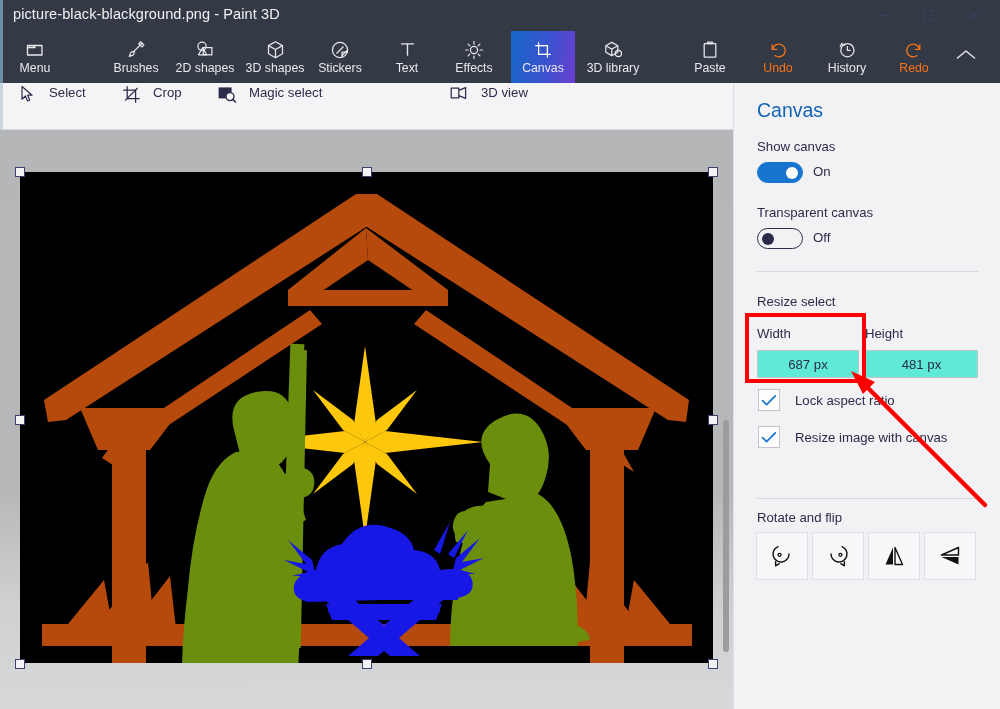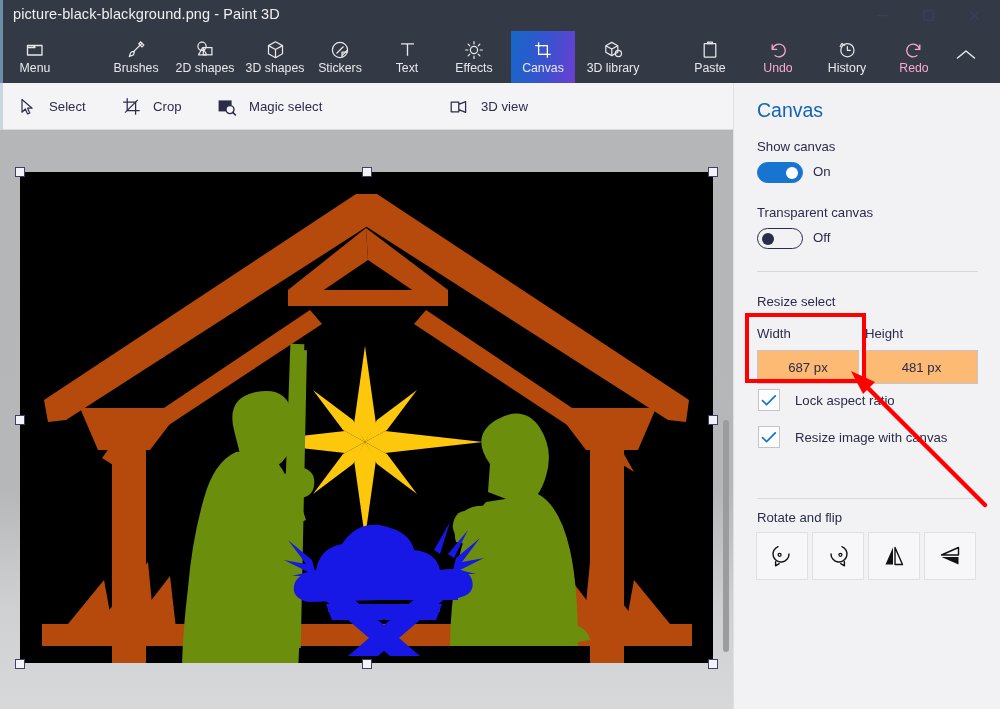--- a/index.html
+++ b/index.html
@@ -47,37 +47,37 @@
     background: #6d8ea8;
   }
   .rbtn {
     position: absolute; top: 0; height: 52px;
     display: flex; flex-direction: column; align-items: center; justify-content: center;
     color: #e8e8ec; gap: 1px; cursor: default; user-select: none;
   }
   .rbtn .ic { height: 21px; display: flex; align-items: center; justify-content: center; }
   .rbtn .lb { font-size: 12.3px; line-height: 14px; white-space: nowrap; }
   .rbtn.sel { background: linear-gradient(100deg, #1667c8 0%, #3a52cf 55%, #6a3fd0 100%); }
-  .rbtn.dis { color: #f9a8d4; }
+  .rbtn.dis { color: #f97316; }
   .chev {
     position: absolute; right: 12px; top: 0; width: 44px; height: 52px;
     display: flex; align-items: center; justify-content: center; color: #e8e8ec;
   }
 
   
   .toolbar {
     position: absolute; left: 0; top: 83px; width: 1000px; height: 47px;
     background: #f4f4f6; border-bottom: 1px solid #d9d9de;
   }
   .toolbar .edge-l {
     position: absolute; left: 0; top: 0; width: 3px; height: 47px; background: #c9d6e0;
   }
   .tbtn {
     position: absolute; top: 2px; height: 43px;
-    display: flex; flex-direction: row; align-items: center; gap: 11px;
+    display: flex; flex-direction: row; align-items: flex-start; gap: 11px;
     color: #2b2b4a; font-size: 13.2px; padding: 0 8px; white-space: nowrap;
   }
   .tbtn .ic { display: flex; align-items: center; justify-content: center; width: 22px; }
   .zbox {
     position: absolute; top: 83px; width: 46px; height: 46px;
     background: #fdfdfe; border-left: 1px solid #e3e3e8; border-right: 1px solid #e3e3e8;
     display: flex; align-items: center; justify-content: center;
     color: #2b2b4a; font-size: 12.3px;
   }
   .icobtn {
@@ -124,21 +124,21 @@
   .toggle.on { background: #1775cf; border-color: #1775cf; }
   .toggle .knob {
     position: absolute; top: 3.5px; width: 12px; height: 12px; border-radius: 50%;
     background: #2b2b4a;
   }
   .toggle.on .knob { background: #fff; left: 28px; }
   .toggle.off .knob { left: 4px; }
   .toggle-state { position: absolute; font-size: 13.2px; color: #2b2b4a; }
   .divider { position: absolute; height: 1px; background: #d8d8dc; }
   .field {
-    position: absolute; height: 34px; background: #fdba74; border: 1px solid #c4c4ca;
+    position: absolute; height: 28px; background: #5eead4; border: 1px solid #c4c4ca;
     display: flex; align-items: center; justify-content: center;
     font-size: 13.2px; color: #2b2b4a;
   }
   .cbox {
     position: absolute; width: 22px; height: 22px; background: #fdfdfe;
     border: 1px solid #c4c4ca; display: flex; align-items: center; justify-content: center;
   }
   .combo {
     position: absolute; left: 756px; top: 455px; width: 220px; height: 36px;
     background: #f7f7f9; border: 1px solid #d6d6dc;

